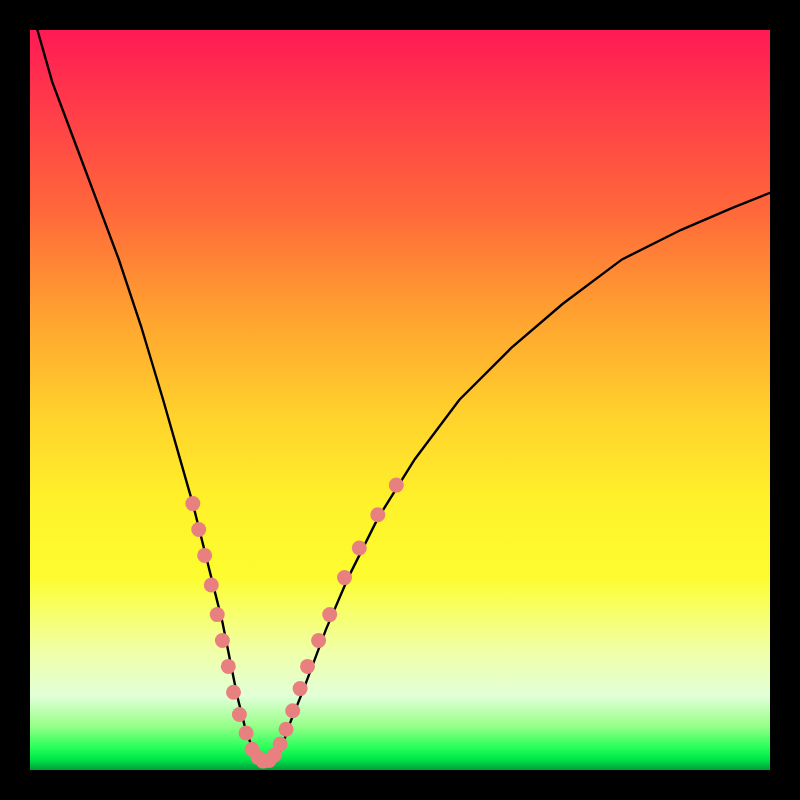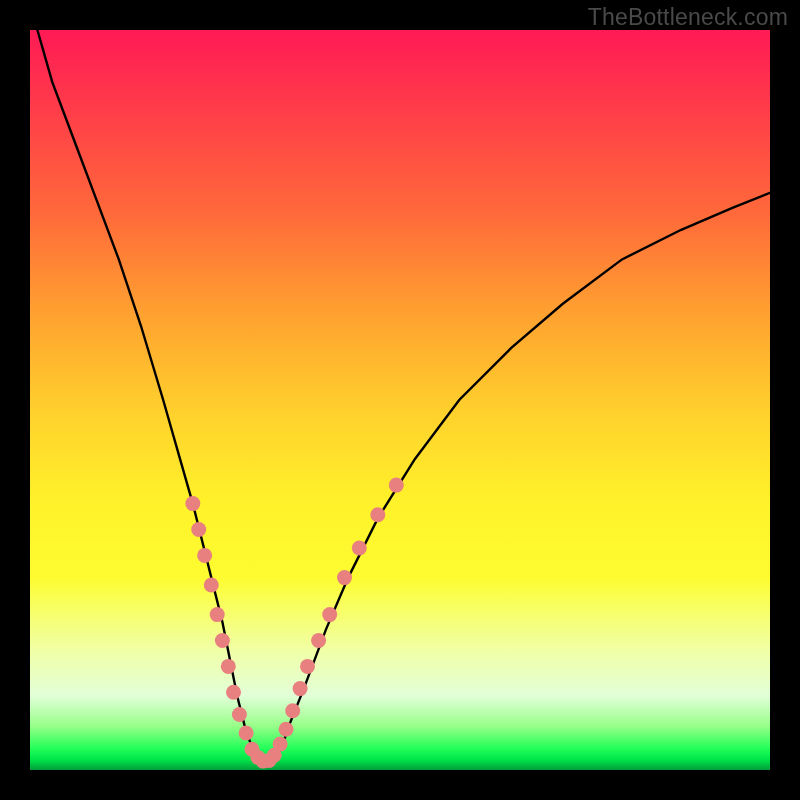--- a/index.html
+++ b/index.html
@@ -90,14 +90,13 @@
         <circle cx="277.50" cy="636.40" r="7.5" fill="#e98080"></circle>
         <circle cx="288.60" cy="610.50" r="7.5" fill="#e98080"></circle>
         <circle cx="299.70" cy="584.60" r="7.5" fill="#e98080"></circle>
         <circle cx="314.50" cy="547.60" r="7.5" fill="#e98080"></circle>
         <circle cx="329.30" cy="518.00" r="7.5" fill="#e98080"></circle>
         <circle cx="347.80" cy="484.70" r="7.5" fill="#e98080"></circle>
         <circle cx="366.30" cy="455.10" r="7.5" fill="#e98080"></circle>
       </g>
   </svg>
 
-  <div class="watermark">TheBottleneck.com</div>
 </div>
 
 </body></html>

